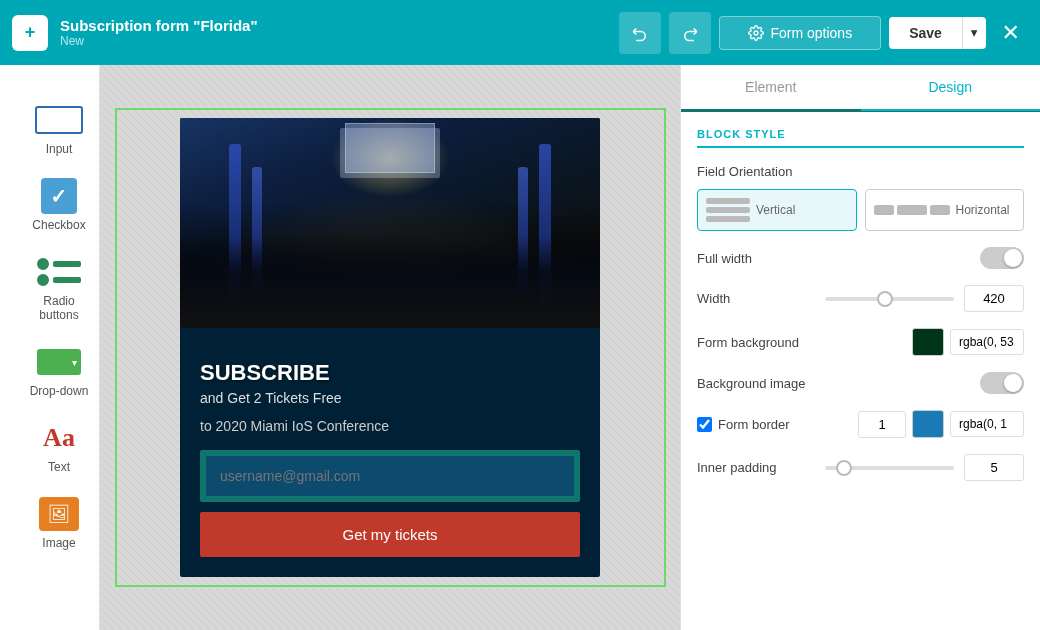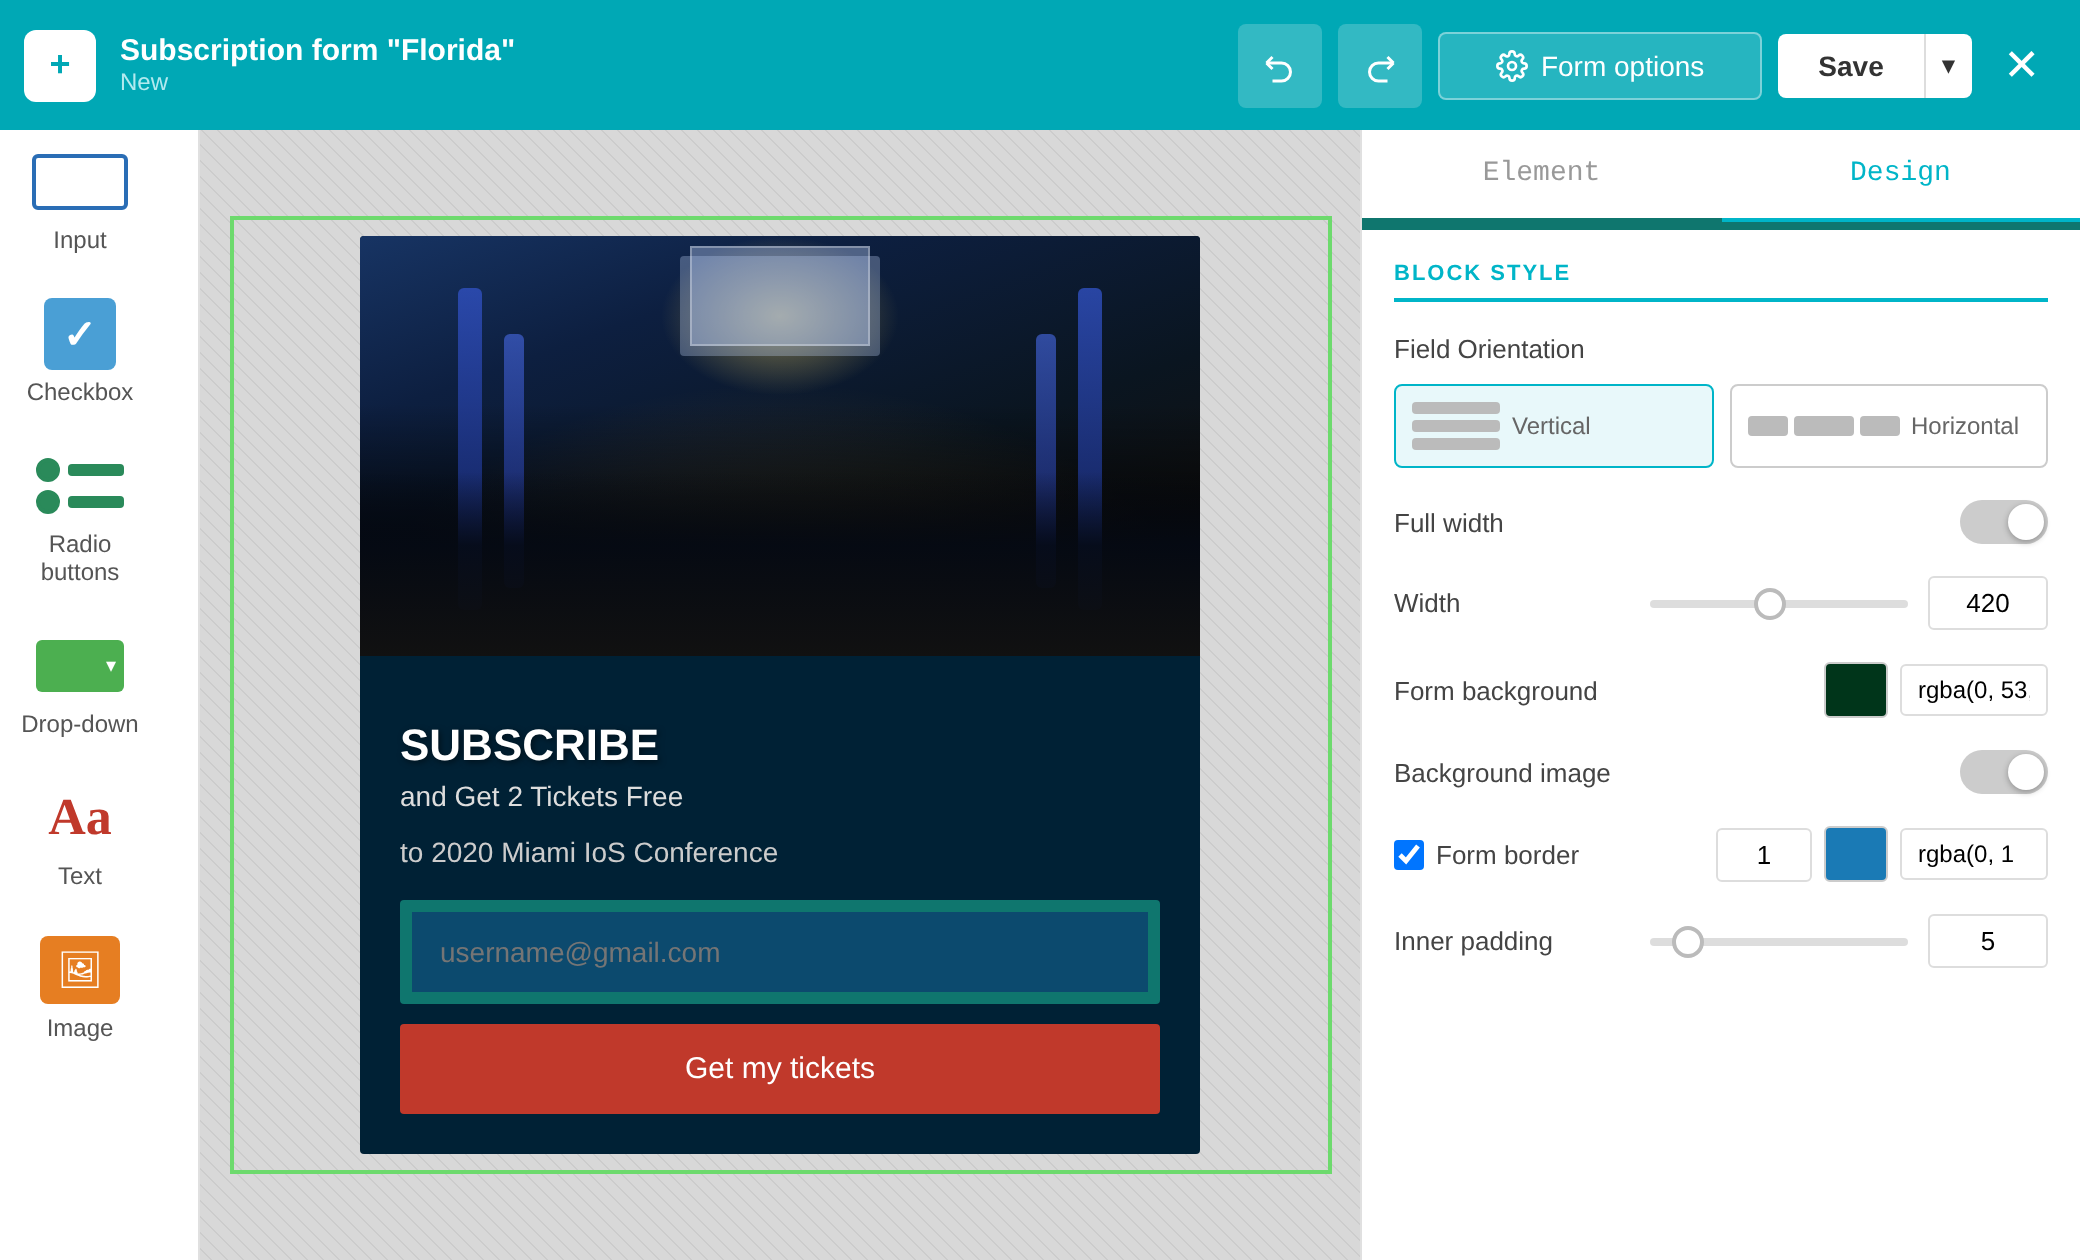--- a/index.html
+++ b/index.html
@@ -83,22 +83,22 @@
     }
 
     
     .sidebar {
       width: 100px;
       background: white;
       border-right: 1px solid #e0e0e0;
       overflow-y: auto;
       display: flex;
       flex-direction: column;
-      align-items: flex-start;
-      padding: 0 0;
+      align-items: flex-end;
+      padding: 29px 0;
       gap: 6px;
     }
     .sidebar-item {
       width: 80px;
       display: flex;
       flex-direction: column;
       align-items: center;
       padding: 8px 4px;
       border-radius: 4px;
       cursor: pointer;
@@ -290,22 +290,21 @@
     
     .right-panel {
       width: 360px;
       background: white;
       border-left: 1px solid #e0e0e0;
       display: flex;
       flex-direction: column;
     }
     .right-panel-tabs {
       display: flex;
-      border-bottom: 6px solid #0f766e;
-      font-family: Liberation Mono, monospace;
+      border-bottom: 3px solid #0f766e;
     }
     .tab {
       flex: 1;
       text-align: center;
       padding: 14px;
       cursor: pointer;
       font-size: 14px;
       color: #999;
       border-bottom: 2px solid transparent;
       margin-bottom: -2px;

